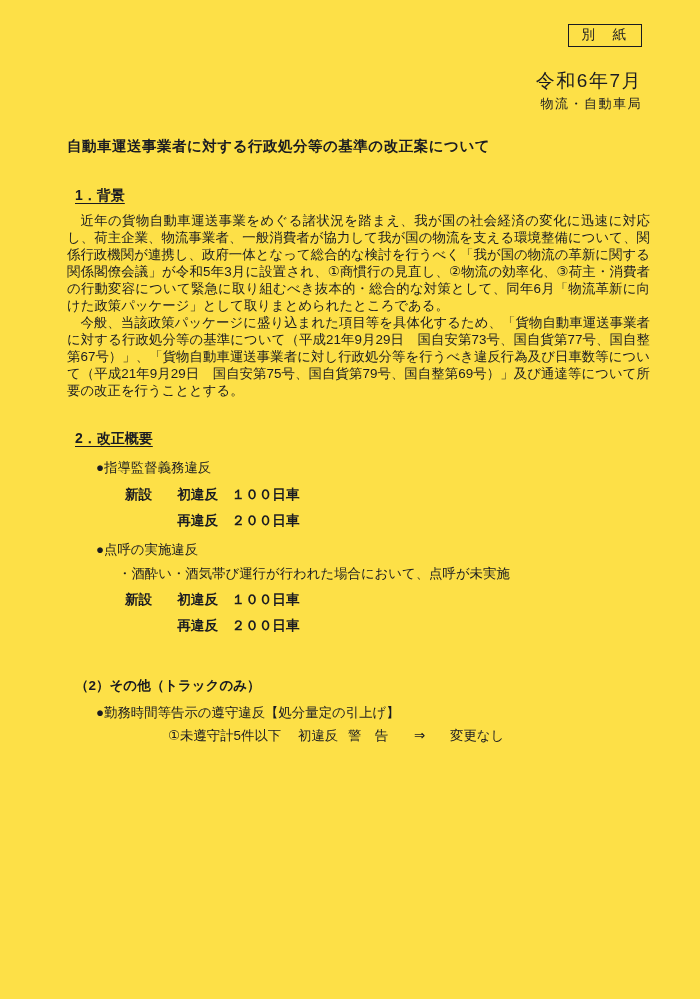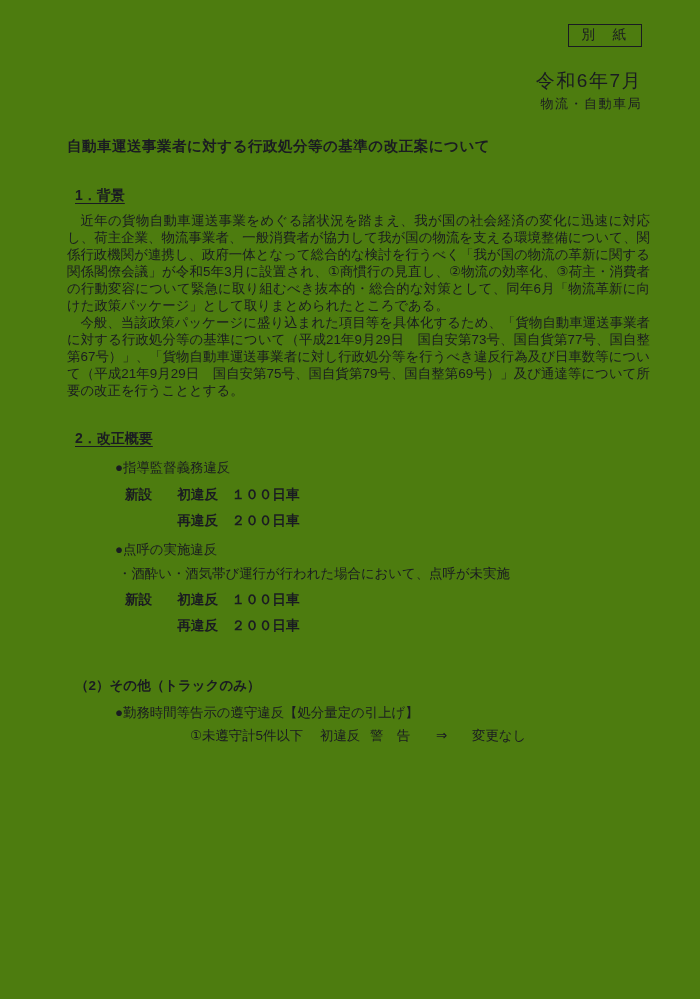--- a/index.html
+++ b/index.html
@@ -12,21 +12,21 @@
     height: 999px;
     overflow: hidden;
     font-family: "Liberation Sans", "DejaVu Sans", sans-serif;
     color: #1a1b22;
   }
   .page {
     box-sizing: border-box;
     width: 700px;
     height: 999px;
     padding: 24px 50px 20px 67px;
-    background: #4d7c0f;
+    background: #fde047;
   }
   
   .header {
     text-align: right;
     margin-right: 8px;
     line-height: 1;
   }
   .tag-box {
     display: inline-block;
     border: 1.6px solid #1a1b22;
@@ -68,21 +68,21 @@
     text-align: justify;
     text-indent: 1em;
   }
   .sub-head {
     margin: 1px 0 2px 8px;
     font-size: 13.5px;
     font-weight: bold;
     line-height: 24px;
   }
   .bullet-title {
-    margin: 0 0 0 48px;
+    margin: 0 0 0 29px;
     font-size: 13.4px;
     line-height: 25px;
   }
   .bullet-desc {
     margin: 0;
     padding-left: 61px;
     text-indent: -10px;
     font-size: 13.4px;
     line-height: 23px;
     text-align: justify;
@@ -98,21 +98,21 @@
   .penalty-rows div { line-height: 26px; }
   .spacer-lg { height: 31px; }
   .gou-grid {
     display: grid;
     grid-template-columns: 130px 50px 66px 36px auto;
     margin-left: 101px;
     font-size: 13.4px;
     line-height: 21px;
     row-gap: 1px;
   }
-  .gou-grid span { white-space: pre; margin-left: 22px; }
+  .gou-grid span { white-space: pre; }
 </style>
 </head>
 <body>
 
 <div class="page">
 
   <div class="header">
     <div class="tag-box">
       <span>別　紙</span>
     </div>

